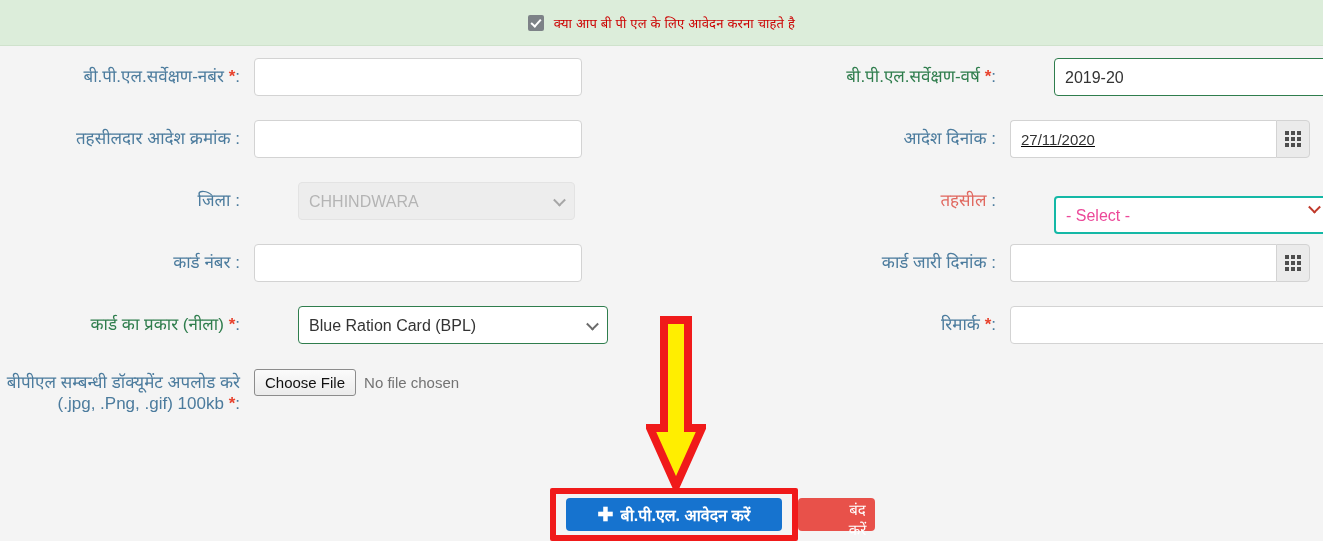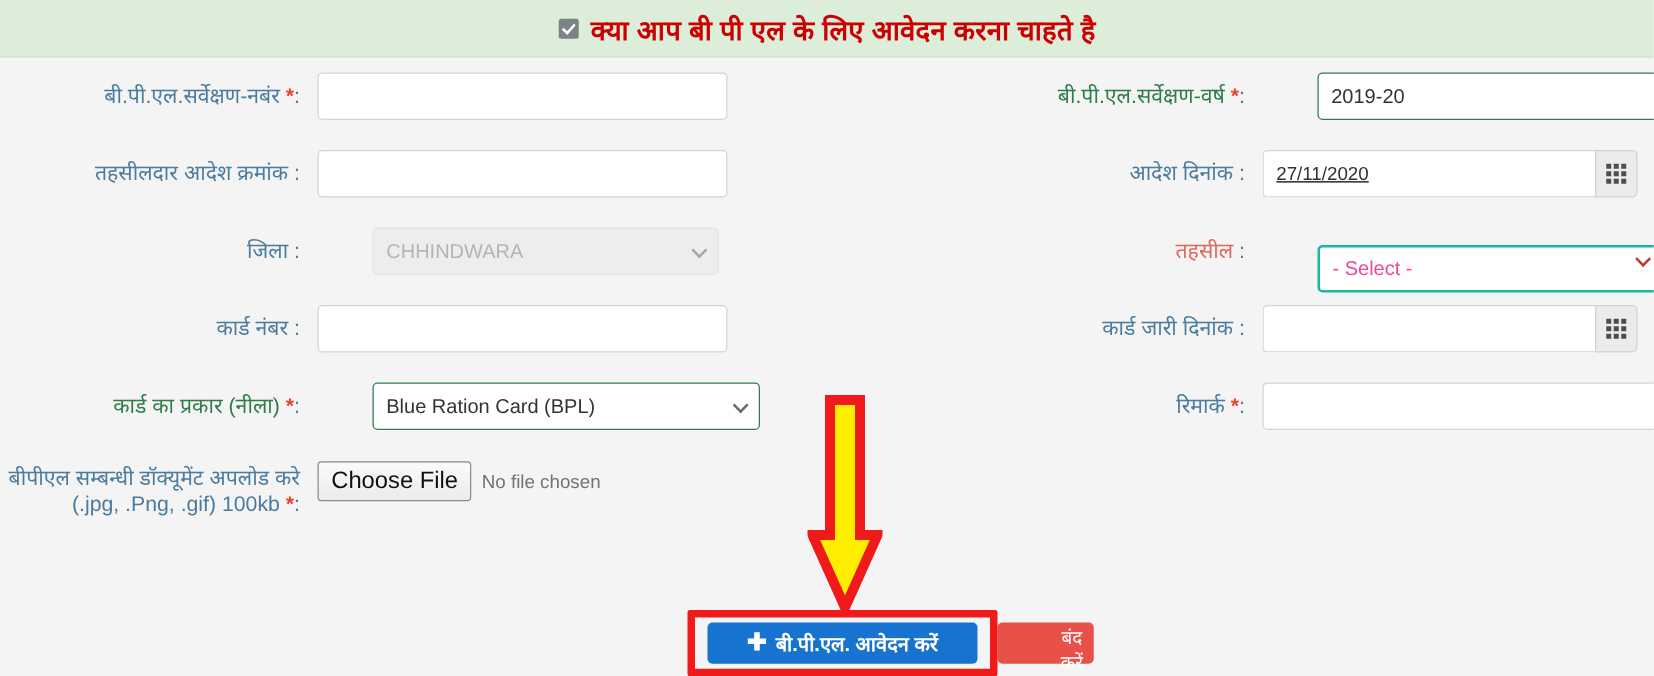--- a/index.html
+++ b/index.html
@@ -47,22 +47,22 @@
     content: "";
     position: absolute;
     left: 5px; top: 2px;
     width: 4px; height: 8px;
     border: solid #ffffff;
     border-width: 0 2px 2px 0;
     transform: rotate(42deg);
   }
   .header-title {
     color: #cc0000;
-    font-size: 22px;
-    font-weight: bold;
+    font-size: 13px;
+    font-weight: normal;
     white-space: nowrap;
     letter-spacing: .2px;
   }
 
   
   .form-area {
     position: absolute;
     left: 0; top: 46px;
     width: 1323px;
     height: 495px;
@@ -193,21 +193,21 @@
     line-height: 1;
     font-family: "Liberation Sans", sans-serif;
   }
 
   
   .file-row { display: flex; align-items: center; gap: 8px; padding-top: 5px; }
   .file-btn {
     border: 1px solid #8c8c8c;
     background: linear-gradient(#fbfbfb, #ebebeb);
     border-radius: 3px;
-    font-size: 19px;
+    font-size: 15px;
     color: #111;
     padding: 4px 10px;
     cursor: pointer;
     font-family: "Liberation Sans", sans-serif;
   }
   .file-name { font-size: 15px; color: #737373; }
 
   
   .footer {
     position: absolute;

